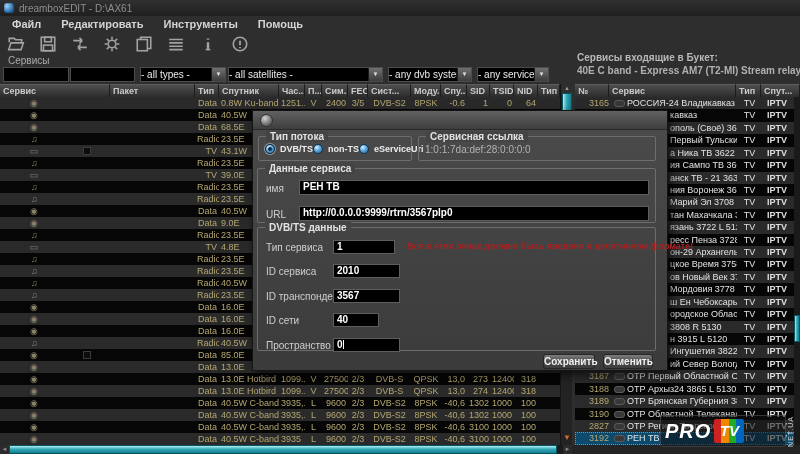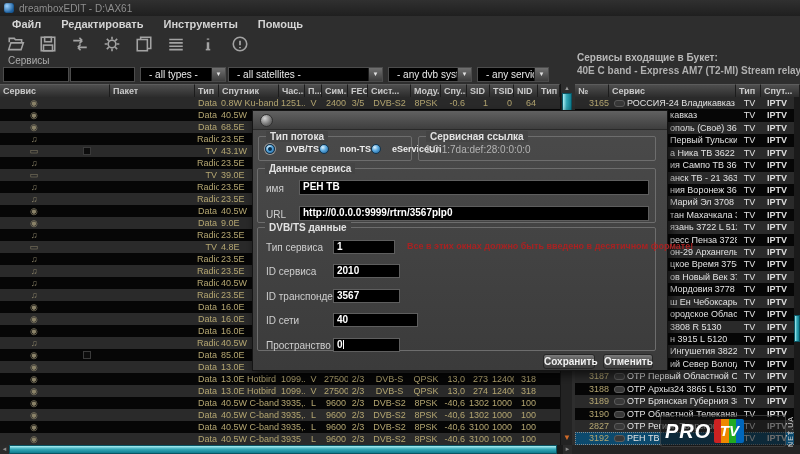--- a/index.html
+++ b/index.html
@@ -17,21 +17,21 @@
   .toolbar{position:absolute;left:0;top:32px;height:24px;display:flex;gap:14px;padding-left:7px;align-items:center}
   .tool{width:18px;height:18px;flex:none}
   .tool svg{width:18px;height:18px;stroke:#a3a3a3;fill:none;stroke-width:1.4}
   
   .svc-label{position:absolute;left:8px;top:55px;font-size:10px;color:#ababab}
   .rp-title{position:absolute;left:577px;top:52px;font-size:10px;font-weight:bold;color:#b8b8b8;white-space:nowrap}
   .rp-sub{position:absolute;left:577px;top:65px;font-size:10px;font-weight:bold;color:#b0b0b0;white-space:nowrap}
   
   .inpbox{position:absolute;top:67px;height:13px;background:#000;border:1px solid #4c4c4c}
   .dd{position:absolute;top:67px;height:13px;background:#000;border:1px solid #4c4c4c;display:flex;overflow:hidden}
-  .dd .txt{flex:1;font-size:10px;color:#eaeaea;padding:0 8px;line-height:13px;white-space:nowrap;overflow:hidden}
+  .dd .txt{flex:1;font-size:10px;color:#eaeaea;padding:0 0;line-height:13px;white-space:nowrap;overflow:hidden}
   .dd .arr{width:13px;flex:none;background:linear-gradient(#707070,#3c3c3c);border-left:1px solid #1d1d1d;
            color:#e0e0e0;font-size:6px;text-align:center;line-height:13px}
   
   .thead{position:absolute;top:84px;height:13px;display:flex;overflow:hidden}
   .hcell{background:linear-gradient(#4e4e4e,#2c2c2c);border-right:1px solid #1c1c1c;border-top:1px solid #5c5c5c;
          font-size:9px;font-weight:bold;color:#cacaca;padding:1px 0 0 3px;box-sizing:border-box;
          overflow:hidden;white-space:nowrap;flex:none}
   
   #left-rows{position:absolute;left:0;top:97px;width:560px;height:348px;display:flex;flex-direction:column;overflow:hidden}
   .lrow{height:12px;flex:none;display:flex;position:relative}
@@ -76,21 +76,21 @@
   .dlg-title{flex:1;font-size:11px;font-weight:bold;color:#efefef;white-space:nowrap}
   .dlg-close{width:11px;height:11px;border-radius:50%;flex:none;border:1px solid #303030;
              background:radial-gradient(circle at 35% 30%,#d6d6d6,#707070 60%,#474747)}
   .grp{position:absolute;border:1px solid #6d6d6d;border-radius:2px;box-sizing:border-box}
   .grp-label{position:absolute;top:-6px;left:7px;background:#444;padding:0 4px;font-size:10px;font-weight:bold;
              color:#e2e2e2;line-height:11px;white-space:nowrap}
   #grp-stream{left:5px;top:25px;width:154px;height:25px}
   #grp-ref{left:165px;top:25px;width:238px;height:25px}
   .ref-val{position:absolute;left:6px;top:7px;font-size:10px;color:#b3b3b3;white-space:nowrap}
   .radio-row{position:absolute;left:6px;right:4px;top:7px;display:flex;justify-content:space-between}
-  .radio-opt{display:flex;align-items:center;gap:11px}
+  .radio-opt{display:flex;align-items:center;gap:5px}
   .radio{width:10px;height:10px;border-radius:50%;flex:none;border:1px solid #10344f;box-sizing:border-box;
          background:radial-gradient(circle at 35% 30%,#dbf2ff,#58a6dc 45%,#195c94)}
   .radio.sel{box-shadow:0 0 0 1px #9a9a9a}
   .radio.sel::after{content:"";display:block;width:4px;height:4px;border-radius:50%;background:#082c47;margin:2px}
   .radio-lbl{font-size:9px;font-weight:bold;color:#ececec;white-space:nowrap}
   #grp-svc{left:4px;top:57px;width:399px;height:55px}
   .fld-label{position:absolute;font-size:10px;color:#cfcfcf;white-space:nowrap}
   .fld-input{position:absolute;background:#000;border:1px solid #5e5e5e;box-sizing:border-box;
              font-size:10px;font-weight:bold;color:#fff;line-height:12px;padding:0 3px;white-space:nowrap;overflow:hidden}
   #grp-dvb{left:4px;top:116px;width:399px;height:124px}
@@ -1002,21 +1002,21 @@
     <span class="grp-label">DVB/TS данные</span>
     <span class="warning">Все в этих окнах должно быть введено в десятичном формате!</span>
 
   <span class="fld-label" style="left: 8px; top: 14px;">Тип сервиса</span>
       <div class="fld-input" style="left: 75px; top: 12px; width: 62px; height: 14px;">1</div>
       <span class="fld-label" style="left: 8px; top: 38px;">ID сервиса</span>
       <div class="fld-input" style="left: 75px; top: 36px; width: 67px; height: 14px;">2010</div>
       <span class="fld-label" style="left: 8px; top: 63px;">ID транспондера</span>
       <div class="fld-input" style="left: 75px; top: 61px; width: 67px; height: 14px;">3567</div>
       <span class="fld-label" style="left: 8px; top: 87px;">ID сети</span>
-      <div class="fld-input" style="left: 75px; top: 85px; width: 85px; height: 14px;">40</div>
+      <div class="fld-input" style="left: 75px; top: 85px; width: 46px; height: 14px;">40</div>
       <span class="fld-label" style="left: 8px; top: 112px;">Пространство имен</span>
       <div class="fld-input" style="left: 75px; top: 110px; width: 67px; height: 14px;">0<span class="caret"></span></div>
     </div>
 
   <div class="btn" id="btn-save">Сохранить</div>
   <div class="btn" id="btn-cancel">Отменить</div>
 </div>
 
 <div id="watermark">
   <span class="wm-pro">PRO</span>

